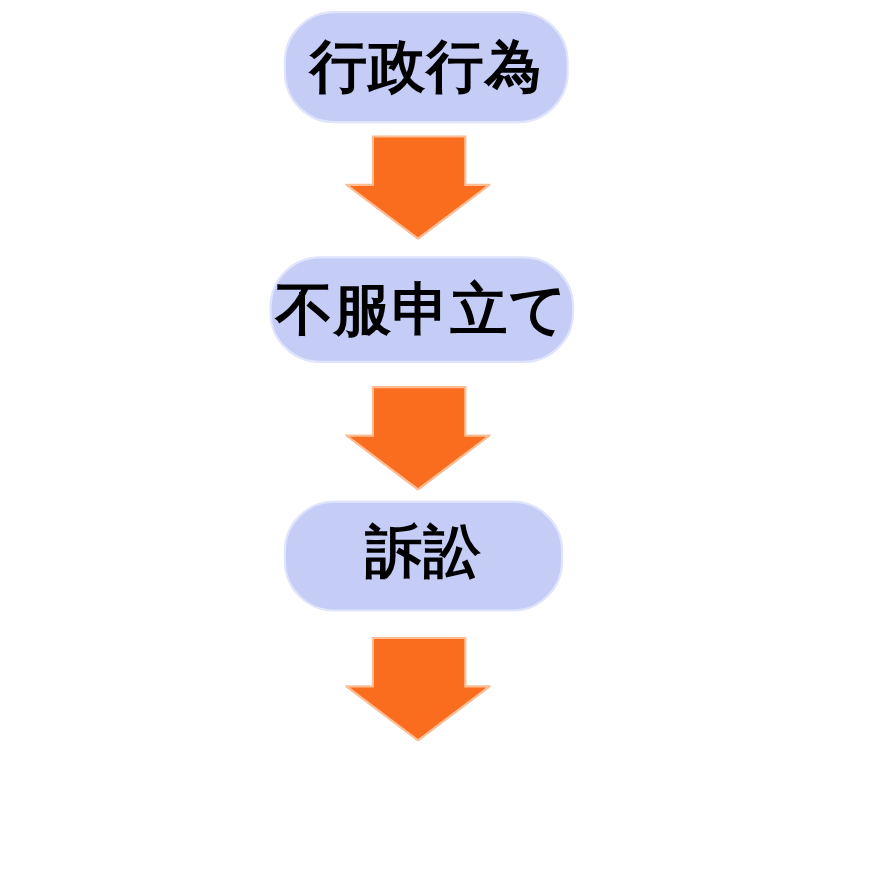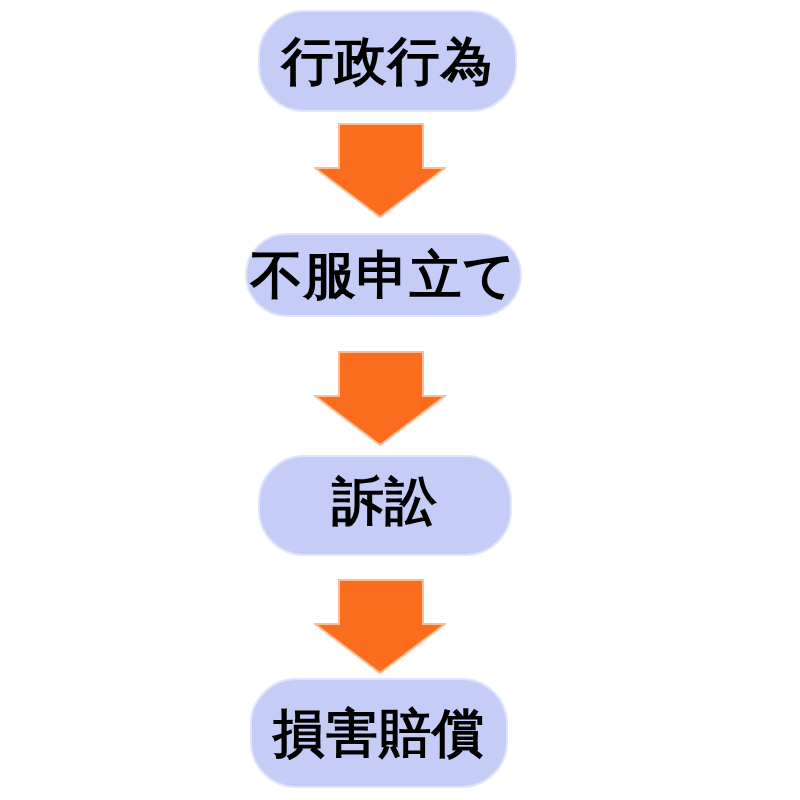--- a/index.html
+++ b/index.html
@@ -44,21 +44,21 @@
     height: 100%;
   }
   .flow-arrow path {
     fill: var(--arrow-fill, #FB6D1E);
     stroke: var(--arrow-border, #FCBD94);
     stroke-width: 2;
     stroke-linejoin: miter;
   }
   
   .box-1 { left: 258px; top: 10px;  width: 259px; height: 102px; }
-  .box-2 { left: 245px; top: 233px; width: 277px; height: 84px; }
+  .box-2 { left: 245px; top: 233px; width: 277px; height: 97px; }
   .box-3 { left: 258px; top: 455px; width: 254px; height: 101px; font-family: Liberation Mono, monospace; }
   .box-4 { left: 250px; top: 678px; width: 258px; height: 110px; }
   .arrow-1 { left: 314px; top: 123px; }
   .arrow-2 { left: 314px; top: 351px; }
   .arrow-3 { left: 314px; top: 579px; }
 </style>
 </head>
 <body>
 
 <div class="canvas">
@@ -86,17 +86,14 @@
   <div class="flow-box box-3">
     <span class="label">訴訟</span>
   </div>
 
   <div class="flow-arrow arrow-3">
     <svg viewBox="0 0 132 95" xmlns="http://www.w3.org/2000/svg" aria-hidden="true">
       <path d="M25 1 L109 1 L109 45 L131 45 L66 94 L1 45 L25 45 Z"></path>
     </svg>
   </div>
 
-  <div class="flow-box box-4">
-    <span class="label">損害賠償</span>
-  </div>
 
 </div>
 
 </body></html>

